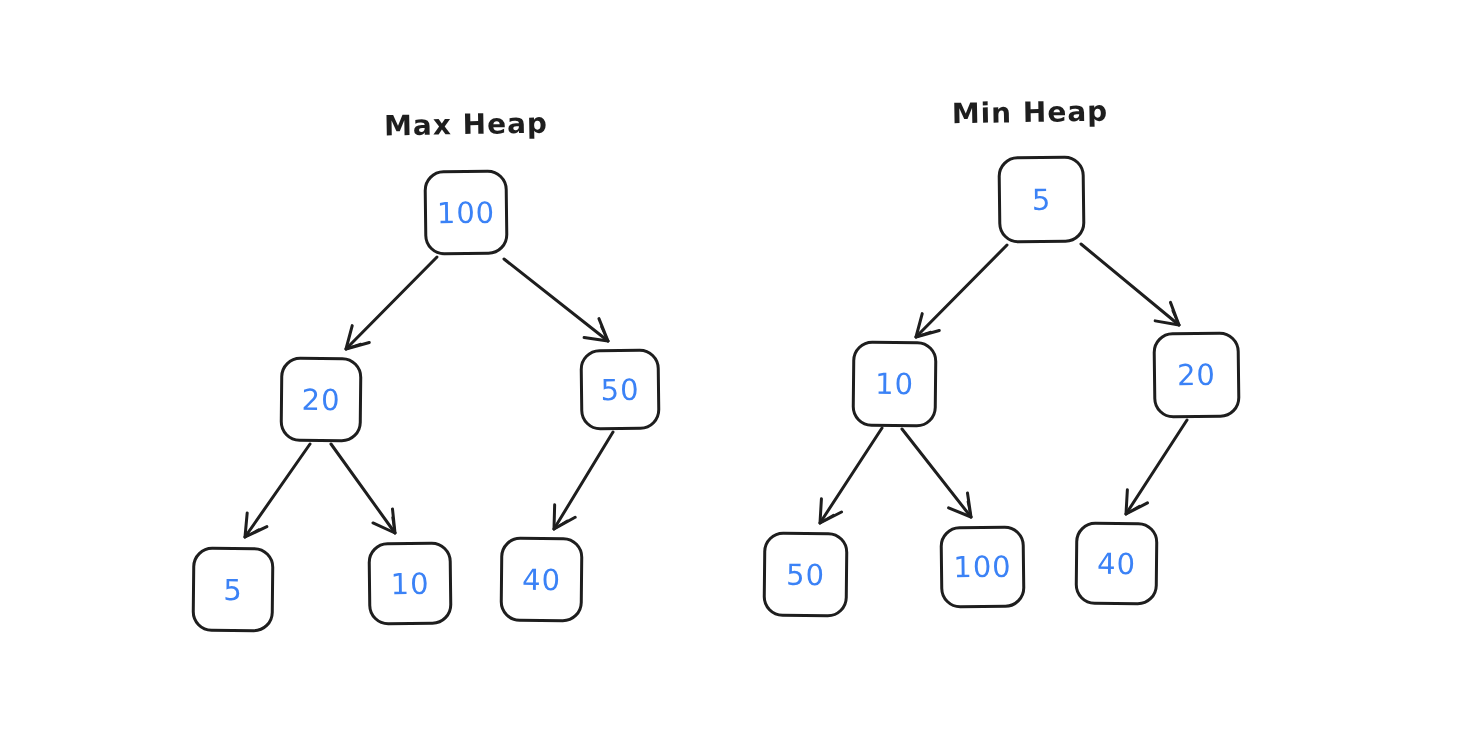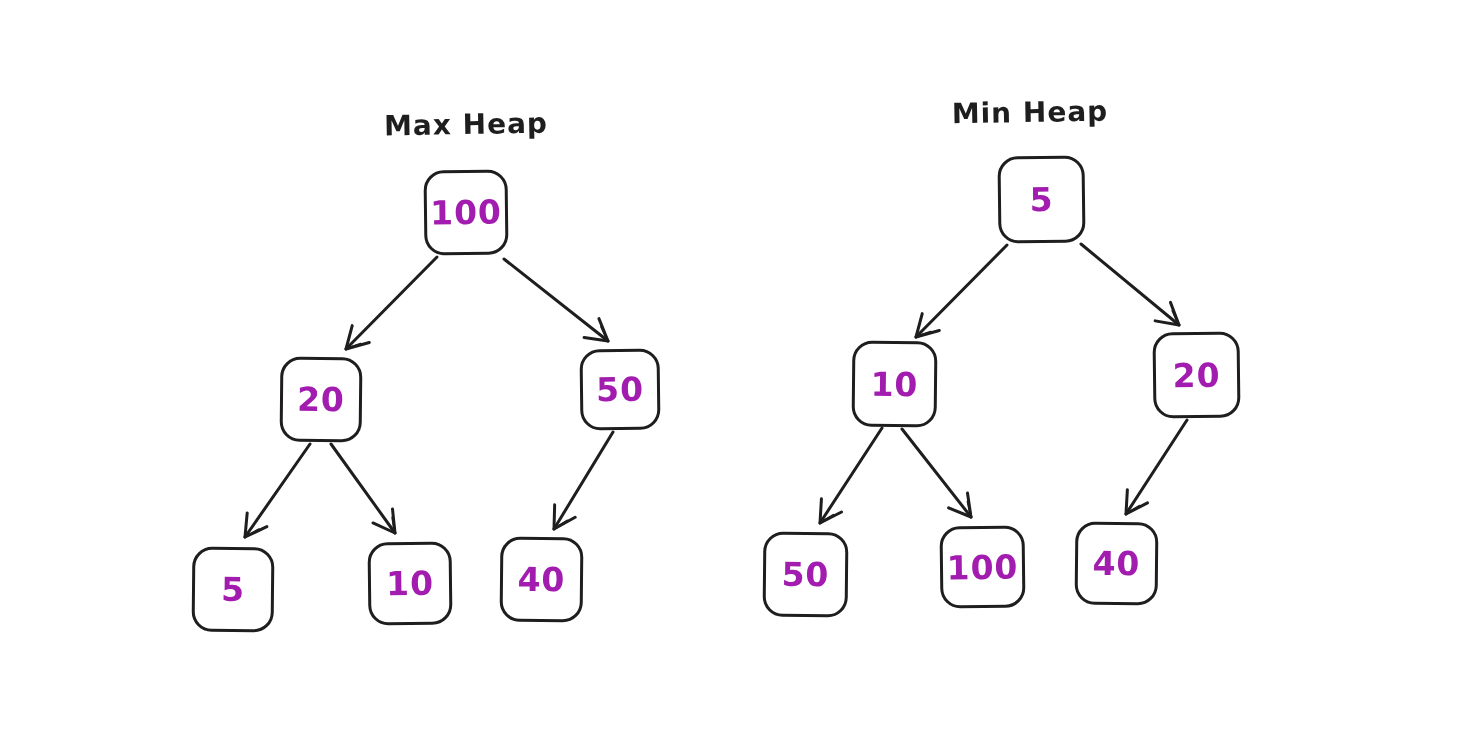--- a/index.html
+++ b/index.html
@@ -36,23 +36,23 @@
     position: absolute;
     border: 3px solid #1e1e1e;
     border-radius: 20px;
     background: #ffffff;
     display: flex;
     align-items: center;
     justify-content: center;
     box-sizing: border-box;
   }
   .node-label {
-    font-size: 33px;
-    font-weight: 700;
-    color: #a21caf;
+    font-size: 29px;
+    font-weight: 400;
+    color: #3b82f6;
     letter-spacing: 1px;
   }
   .r1 { transform: rotate(-0.7deg); }
   .r2 { transform: rotate(0.6deg); }
 </style>
 </head>
 <body>
 
 <div id="canvas">
 

